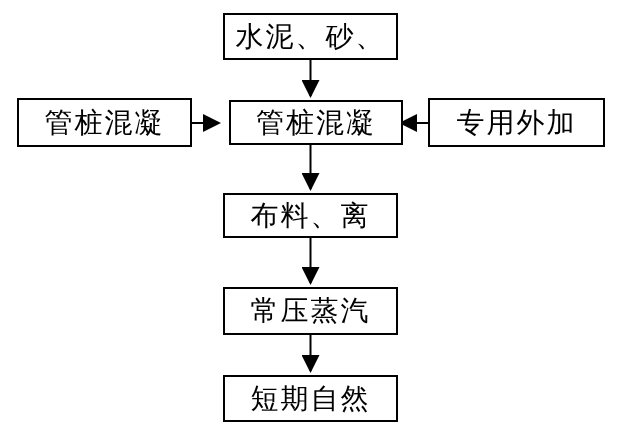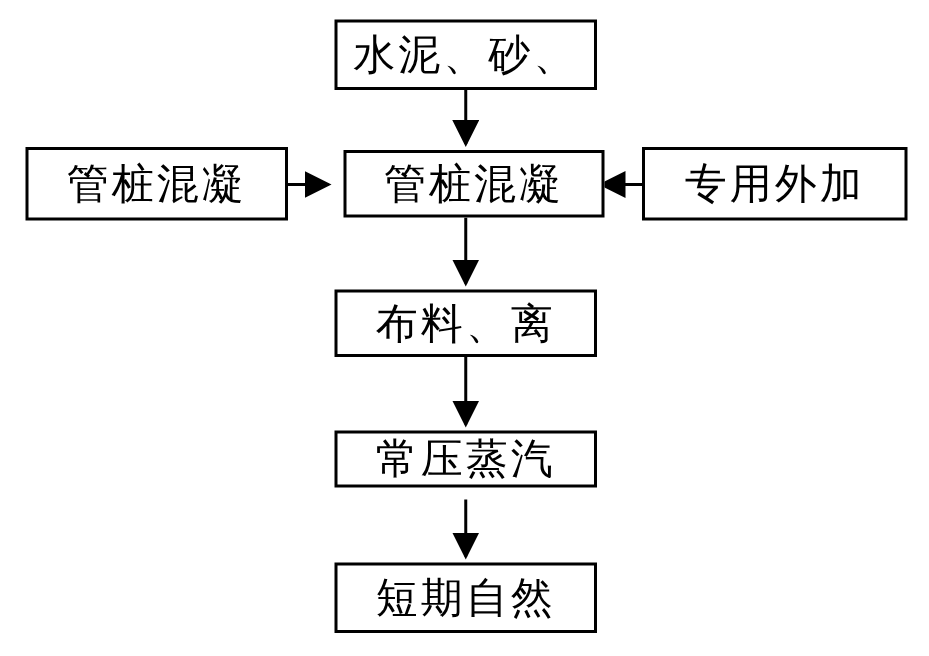--- a/index.html
+++ b/index.html
@@ -33,21 +33,21 @@
     font-size: 28px;
     color: #000000;
     letter-spacing: 2px;
     white-space: nowrap;
   }
   .box-materials      { left: 223px; top: 13px;  width: 175px; height: 47px; }
   .box-minerals       { left: 17px;  top: 98px;  width: 175px; height: 49px; }
   .box-concrete       { left: 229px; top: 100px; width: 174px; height: 45px; }
   .box-admixture      { left: 428px; top: 98px;  width: 177px; height: 49px; }
   .box-distributing   { left: 223px; top: 193px; width: 175px; height: 45px; }
-  .box-steam          { left: 223px; top: 287px; width: 175px; height: 38px; }
+  .box-steam          { left: 223px; top: 287px; width: 175px; height: 48px; }
   .box-natural        { left: 223px; top: 375px; width: 175px; height: 47px; text-align: right; }
 </style>
 </head>
 <body>
 
 <div class="canvas">
 
   <svg class="arrow-layer" width="619" height="437" viewBox="0 0 619 437" xmlns="http://www.w3.org/2000/svg">
     <defs>
       <marker id="arrowhead" markerWidth="10" markerHeight="9" refX="8" refY="4.5" orient="auto">

